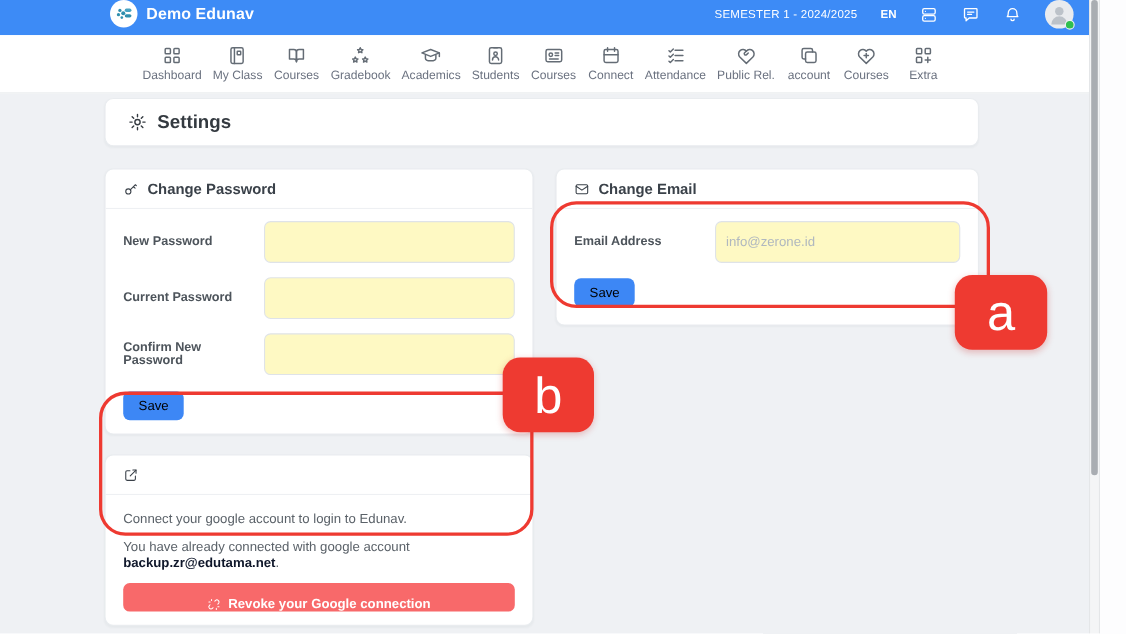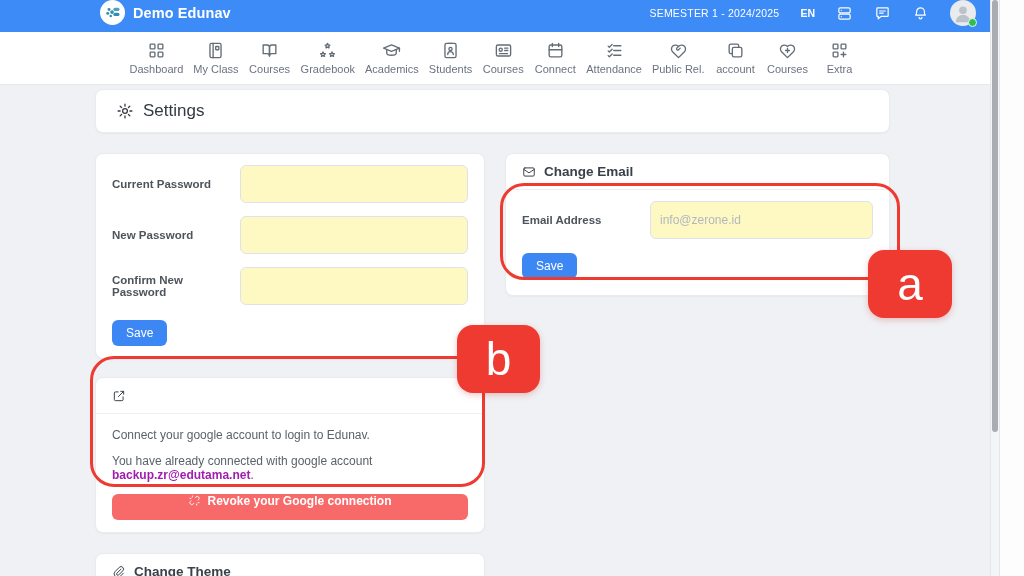--- a/index.html
+++ b/index.html
@@ -37,21 +37,21 @@
   .nav-item .ni-label { font-size:11px; color:#6b7280; white-space:nowrap; }
 
   
   .main { position:absolute; left:0; top:85px; width:990px; height:491px;
           background:#eff1f4; padding:4px 0 0 95px; }
   .header-card { width:795px; height:44px; background:#fff; border:1px solid #e9ecef;
                  border-radius:8px; display:flex; align-items:center; gap:9px;
                  padding:0 20px; box-shadow:0 1px 2px rgba(30,40,60,.04); }
   .header-card .hc-icon { width:18px; height:18px; color:#343a40; }
   .header-card .hc-icon svg { width:100%; height:100%; }
-  .page-title { font-size:17px; font-weight:normal; color:#343a40; }
+  .page-title { font-size:17px; font-weight:bold; color:#343a40; }
 
   .columns { display:flex; gap:20px; margin-top:20px; }
   .col-left { width:390px; }
   .col-right { width:385px; }
 
   .card { background:#fff; border:1px solid #e9ecef; border-radius:8px;
           box-shadow:0 1px 2px rgba(30,40,60,.04); }
   .card-header { display:flex; align-items:center; gap:8px; height:36px;
                  padding:0 16px; border-bottom:1px solid #eef0f3; }
   .card-header .ch-icon { width:14px; height:14px; color:#3a4149; }
@@ -60,28 +60,28 @@
   .card-body { padding:11px 16px 12px; }
 
   .form-row { display:flex; align-items:center; margin-bottom:13px; }
   .form-label { width:128px; font-size:11.5px; font-weight:bold; color:#4d545b; }
   .form-input { flex:1; height:38px; border:1px solid #dfe3e8; border-radius:6px;
                 padding:15px 9px; font-size:12px; color:#495057; background:#fef9c3;
                 font-family:"Liberation Sans", sans-serif; outline:none; }
   .form-input::placeholder { color:#b0b8bf; }
   .btn { border:none; border-radius:6px; cursor:pointer;
          font-family:"Liberation Sans", sans-serif; }
-  .btn-save { background:var(--accent-blue,#3d87f5); color:#ffffff; font-size:12px;
+  .btn-save { background:var(--accent-blue,#3d87f5); color:#000000; font-size:12px;
               padding:6px 14px; margin-top:2px; }
 
   .g-text { font-size:12px; color:#5b6269; line-height:14px; margin:3px 0 12px; }
-  .g-text b { color:#a21caf; }
+  .g-text b { color:#0f172a; }
   .btn-revoke { width:100%; background:var(--revoke-red,#f8696a); color:#fff;
                 font-size:12px; font-weight:bold; height:26px; display:flex;
-                align-items:flex-start; justify-content:center; gap:6px; margin-top:2px; }
+                align-items:flex-end; justify-content:center; gap:6px; margin-top:2px; }
   .btn-revoke .rv-icon { width:13px; height:13px; }
   .btn-revoke .rv-icon svg { width:100%; height:100%; }
 
   
   .scroll-track { position:absolute; left:990px; top:0; width:10px; height:576px;
                   background:#f4f5f6; border-left:1px solid #e4e6e8;
                   border-right:1px solid #e4e6e8; }
   .scroll-thumb { position:absolute; left:1px; top:0; width:6px; height:432px;
                   background:#a9adb2; border-radius:4px; cursor:pointer; }
   .right-strip { position:absolute; left:1000px; top:0; width:24px; height:576px;
@@ -268,28 +268,35 @@
             <circle cx="12" cy="12" r="3.2"></circle>
             <path d="M12 2.8v2.7M12 18.5v2.7M2.8 12h2.7M18.5 12h2.7M5.5 5.5l1.9 1.9M16.6 16.6l1.9 1.9M18.5 5.5l-1.9 1.9M7.4 16.6l-1.9 1.9"></path>
           </svg></span>
       <span class="page-title">Settings</span>
     </div>
 
     <div class="columns">
       <div class="col-left">
 
         <div class="card" style="margin-bottom:18px;">
+          <div class="card-header">
+            <span class="ch-icon"><svg viewBox="0 0 24 24" fill="none" stroke="currentColor" stroke-width="1.7" stroke-linecap="round" stroke-linejoin="round">
+                  <circle cx="8" cy="15.5" r="4"></circle>
+                  <path d="M11 13l8-8M16 8l2.5 2.5M19 5l1.5 1.5"></path>
+                </svg></span>
+            <span class="card-title">Change Password</span>
+          </div>
           <div class="card-body" id="pw-fields">
           <div class="form-row">
-            <span class="form-label">Current Password</span>
+            <span class="form-label">New Password</span>
             <input class="form-input" type="password" style="">
           </div>
         
           <div class="form-row">
-            <span class="form-label">New Password</span>
+            <span class="form-label">Current Password</span>
             <input class="form-input" type="password" style="">
           </div>
         
           <div class="form-row">
             <span class="form-label">Confirm New Password</span>
             <input class="form-input" type="password" style="">
           </div>
         <button class="btn btn-save">Save</button></div>
         </div>
 

